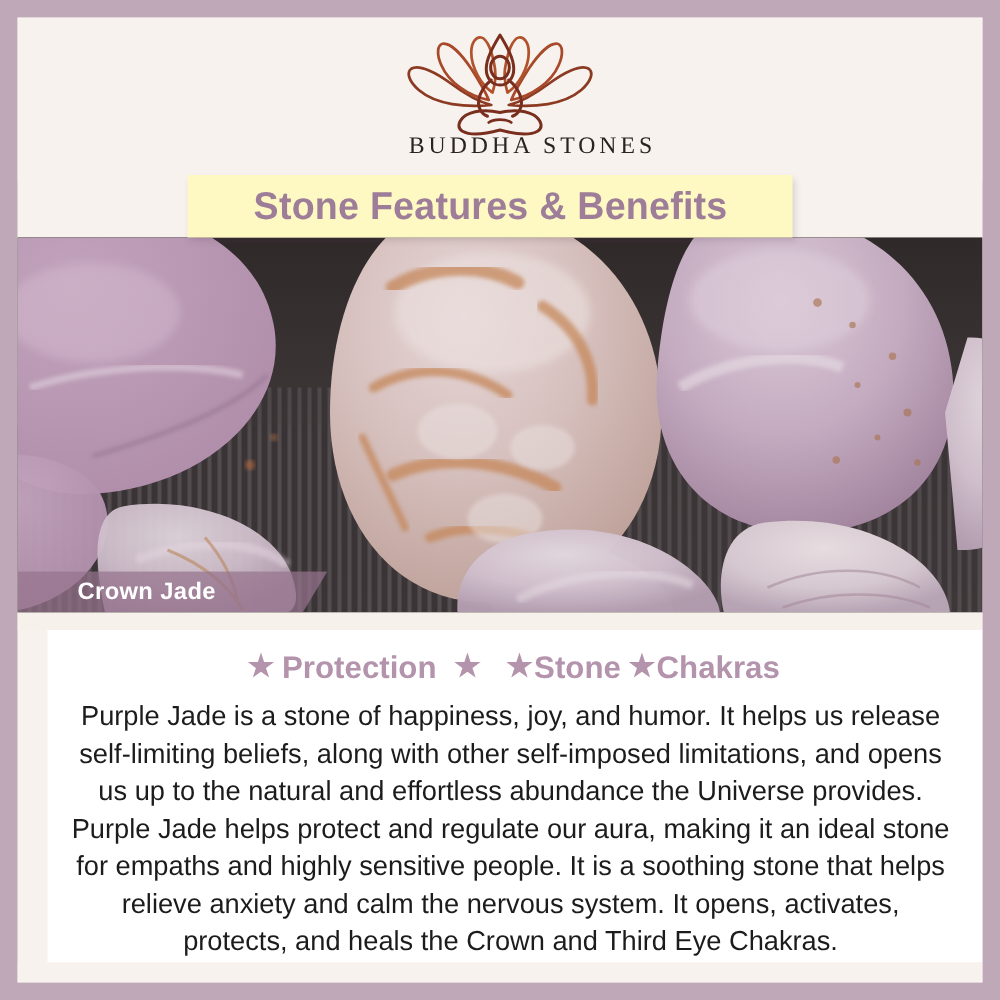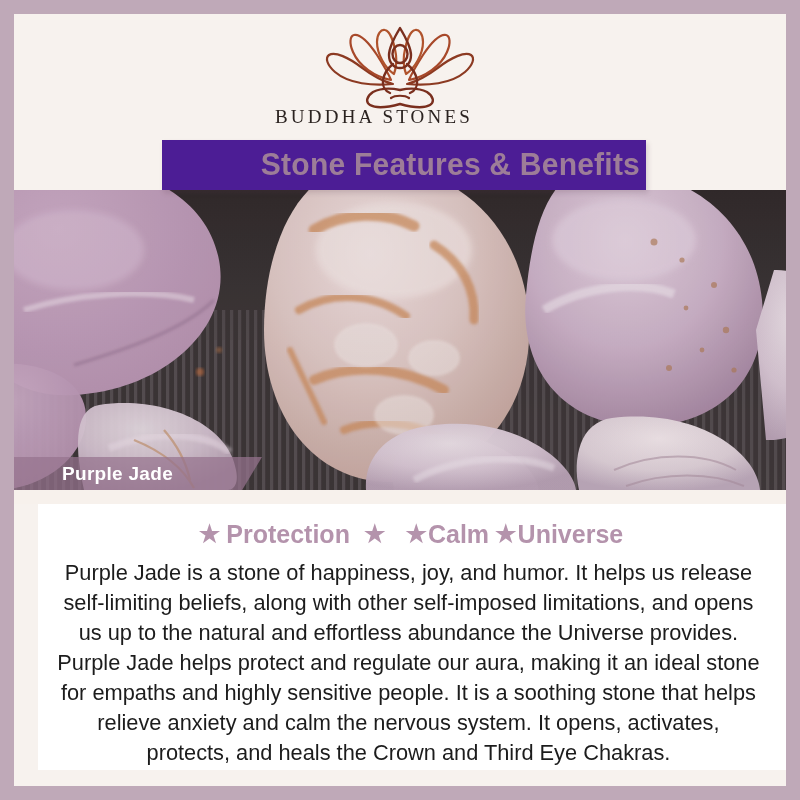--- a/index.html
+++ b/index.html
@@ -39,46 +39,46 @@
     height: 132px;
     background: #f7f2ee;
   }
 
   .logo-wrap {
     position: absolute;
     left: 50%;
     top: 8px;
     transform: translateX(-50%);
     width: 250px;
-    text-align: left;
+    text-align: right;
   }
 
   .logo-mark { display: block; margin: 0 auto; }
 
   .brand-name {
     margin-top: -4px;
     font-family: "Liberation Serif", serif;
     font-size: 19px;
     letter-spacing: 3.2px;
     color: #2b2320;
     white-space: nowrap;
   }
 
   
   .title-banner {
     position: absolute;
-    left: 148px;
+    left: 136px;
     top: 126px;
     width: 484px;
     height: 50px;
-    background: #4c1d95;
+    background: #fef9c3;
     box-shadow: 2px 3px 5px rgba(90,60,80,0.18);
     display: flex;
     align-items: center;
-    justify-content: flex-end;
+    justify-content: center;
     z-index: 6;
   }
 
   .title-text {
     font-family: "Liberation Sans Narrow", "Liberation Sans", sans-serif;
     font-size: 31px;
     font-weight: bold;
     color: #9d7d98;
     letter-spacing: 0.2px;
     transform: scaleX(0.97);
@@ -350,42 +350,42 @@
           <path d="M120 250 C150 262 170 280 180 298"></path>
           <path d="M150 240 C164 256 172 272 176 290"></path>
         </g>
 
         <rect width="772" height="300" fill="none"></rect>
         <rect x="0" y="0" width="772" height="300" fill="url(#bg)" opacity="0.06"></rect>
       </svg>
     </div>
 
     <div class="stone-band">
-      <span class="stone-band-label">Purple Jade</span>
+      <span class="stone-band-label">Crown Jade</span>
     </div>
 
     <div class="strip"></div>
 
     <div class="content">
 
       <div class="benefits">
         <span class="benefit">
           <span class="star-icon">★</span>
           <span>Protection</span>
         </span>
         <span class="benefit">
           <span class="star-icon">★</span>
         </span>
         <span class="benefit tight">
           <span class="star-icon">★</span>
-          <span>Calm</span>
+          <span>Stone</span>
         </span>
         <span class="benefit tight">
           <span class="star-icon">★</span>
-          <span>Universe</span>
+          <span>Chakras</span>
         </span>
       </div>
 
       <div class="body-copy">
         <p class="paragraph">Purple Jade is a stone of happiness, joy, and humor. It helps us release self-limiting beliefs, along with other self-imposed limitations, and opens us up to the natural and effortless abundance the Universe provides.</p>
         <p class="paragraph">Purple Jade helps protect and regulate our aura, making it an ideal stone for empaths and highly sensitive people. It is a soothing stone that helps relieve anxiety and calm the nervous system. It opens, activates, protects, and heals the Crown and Third Eye Chakras.</p>
       </div>
 
     </div>
 

